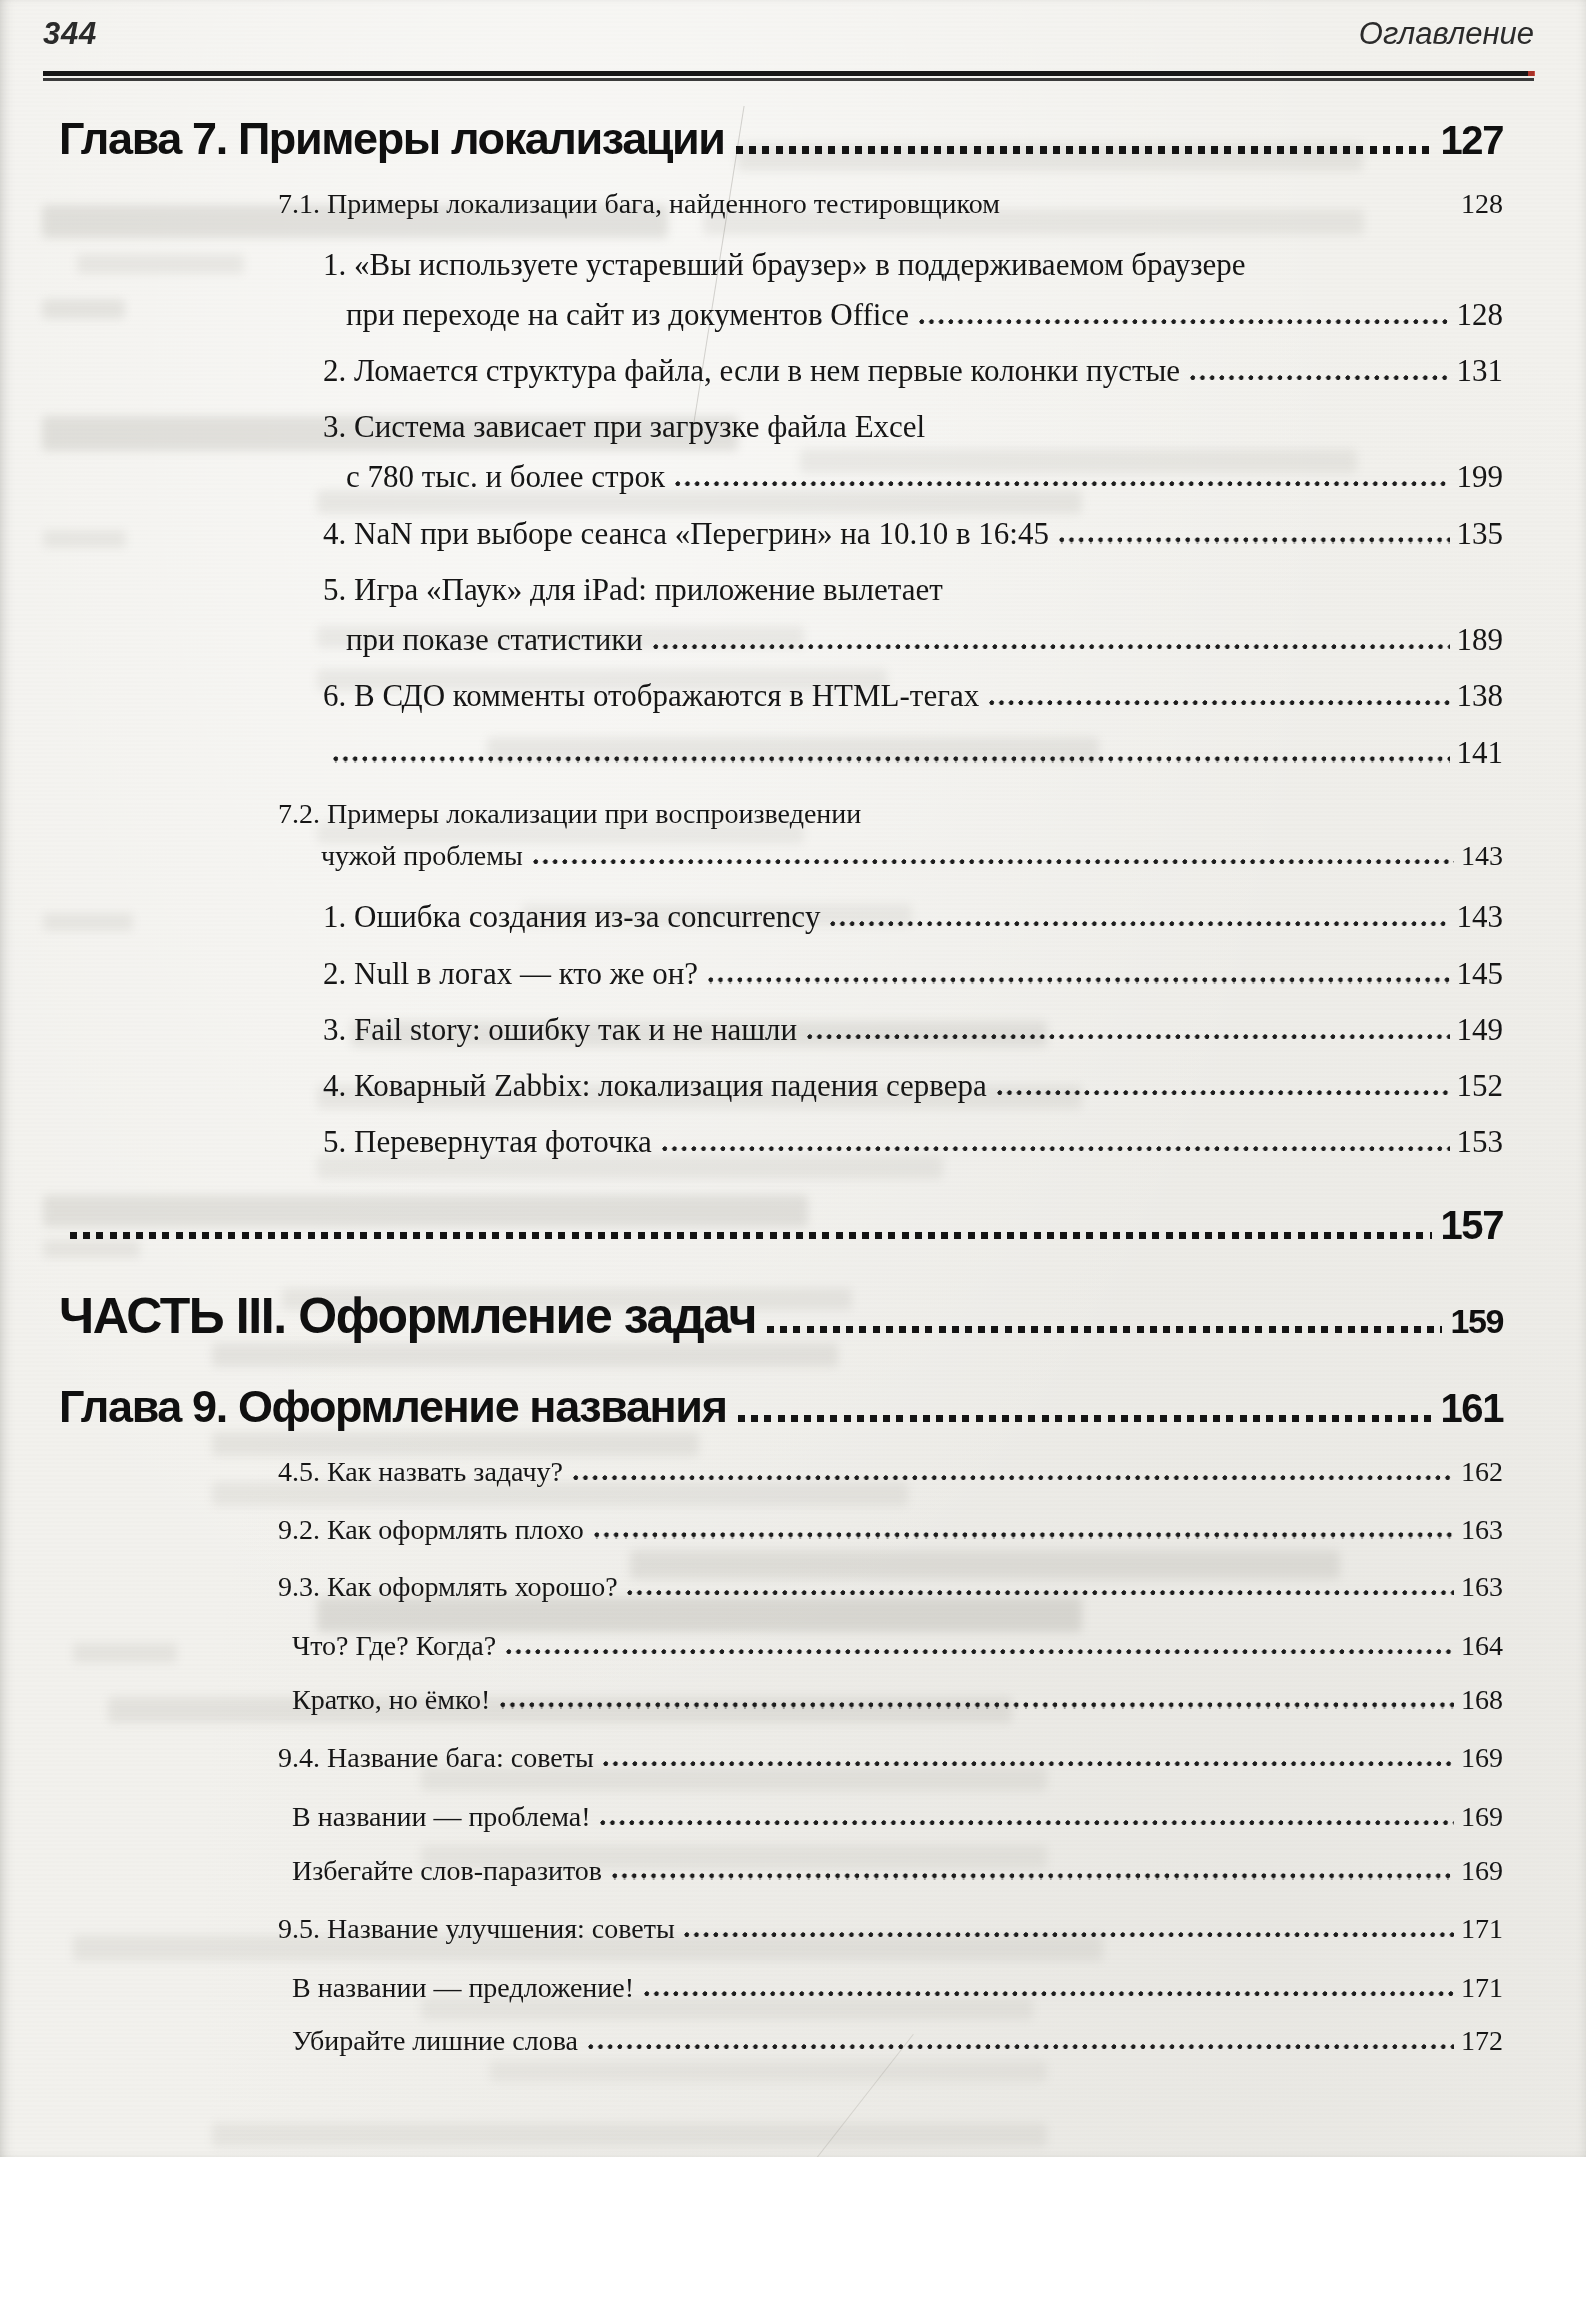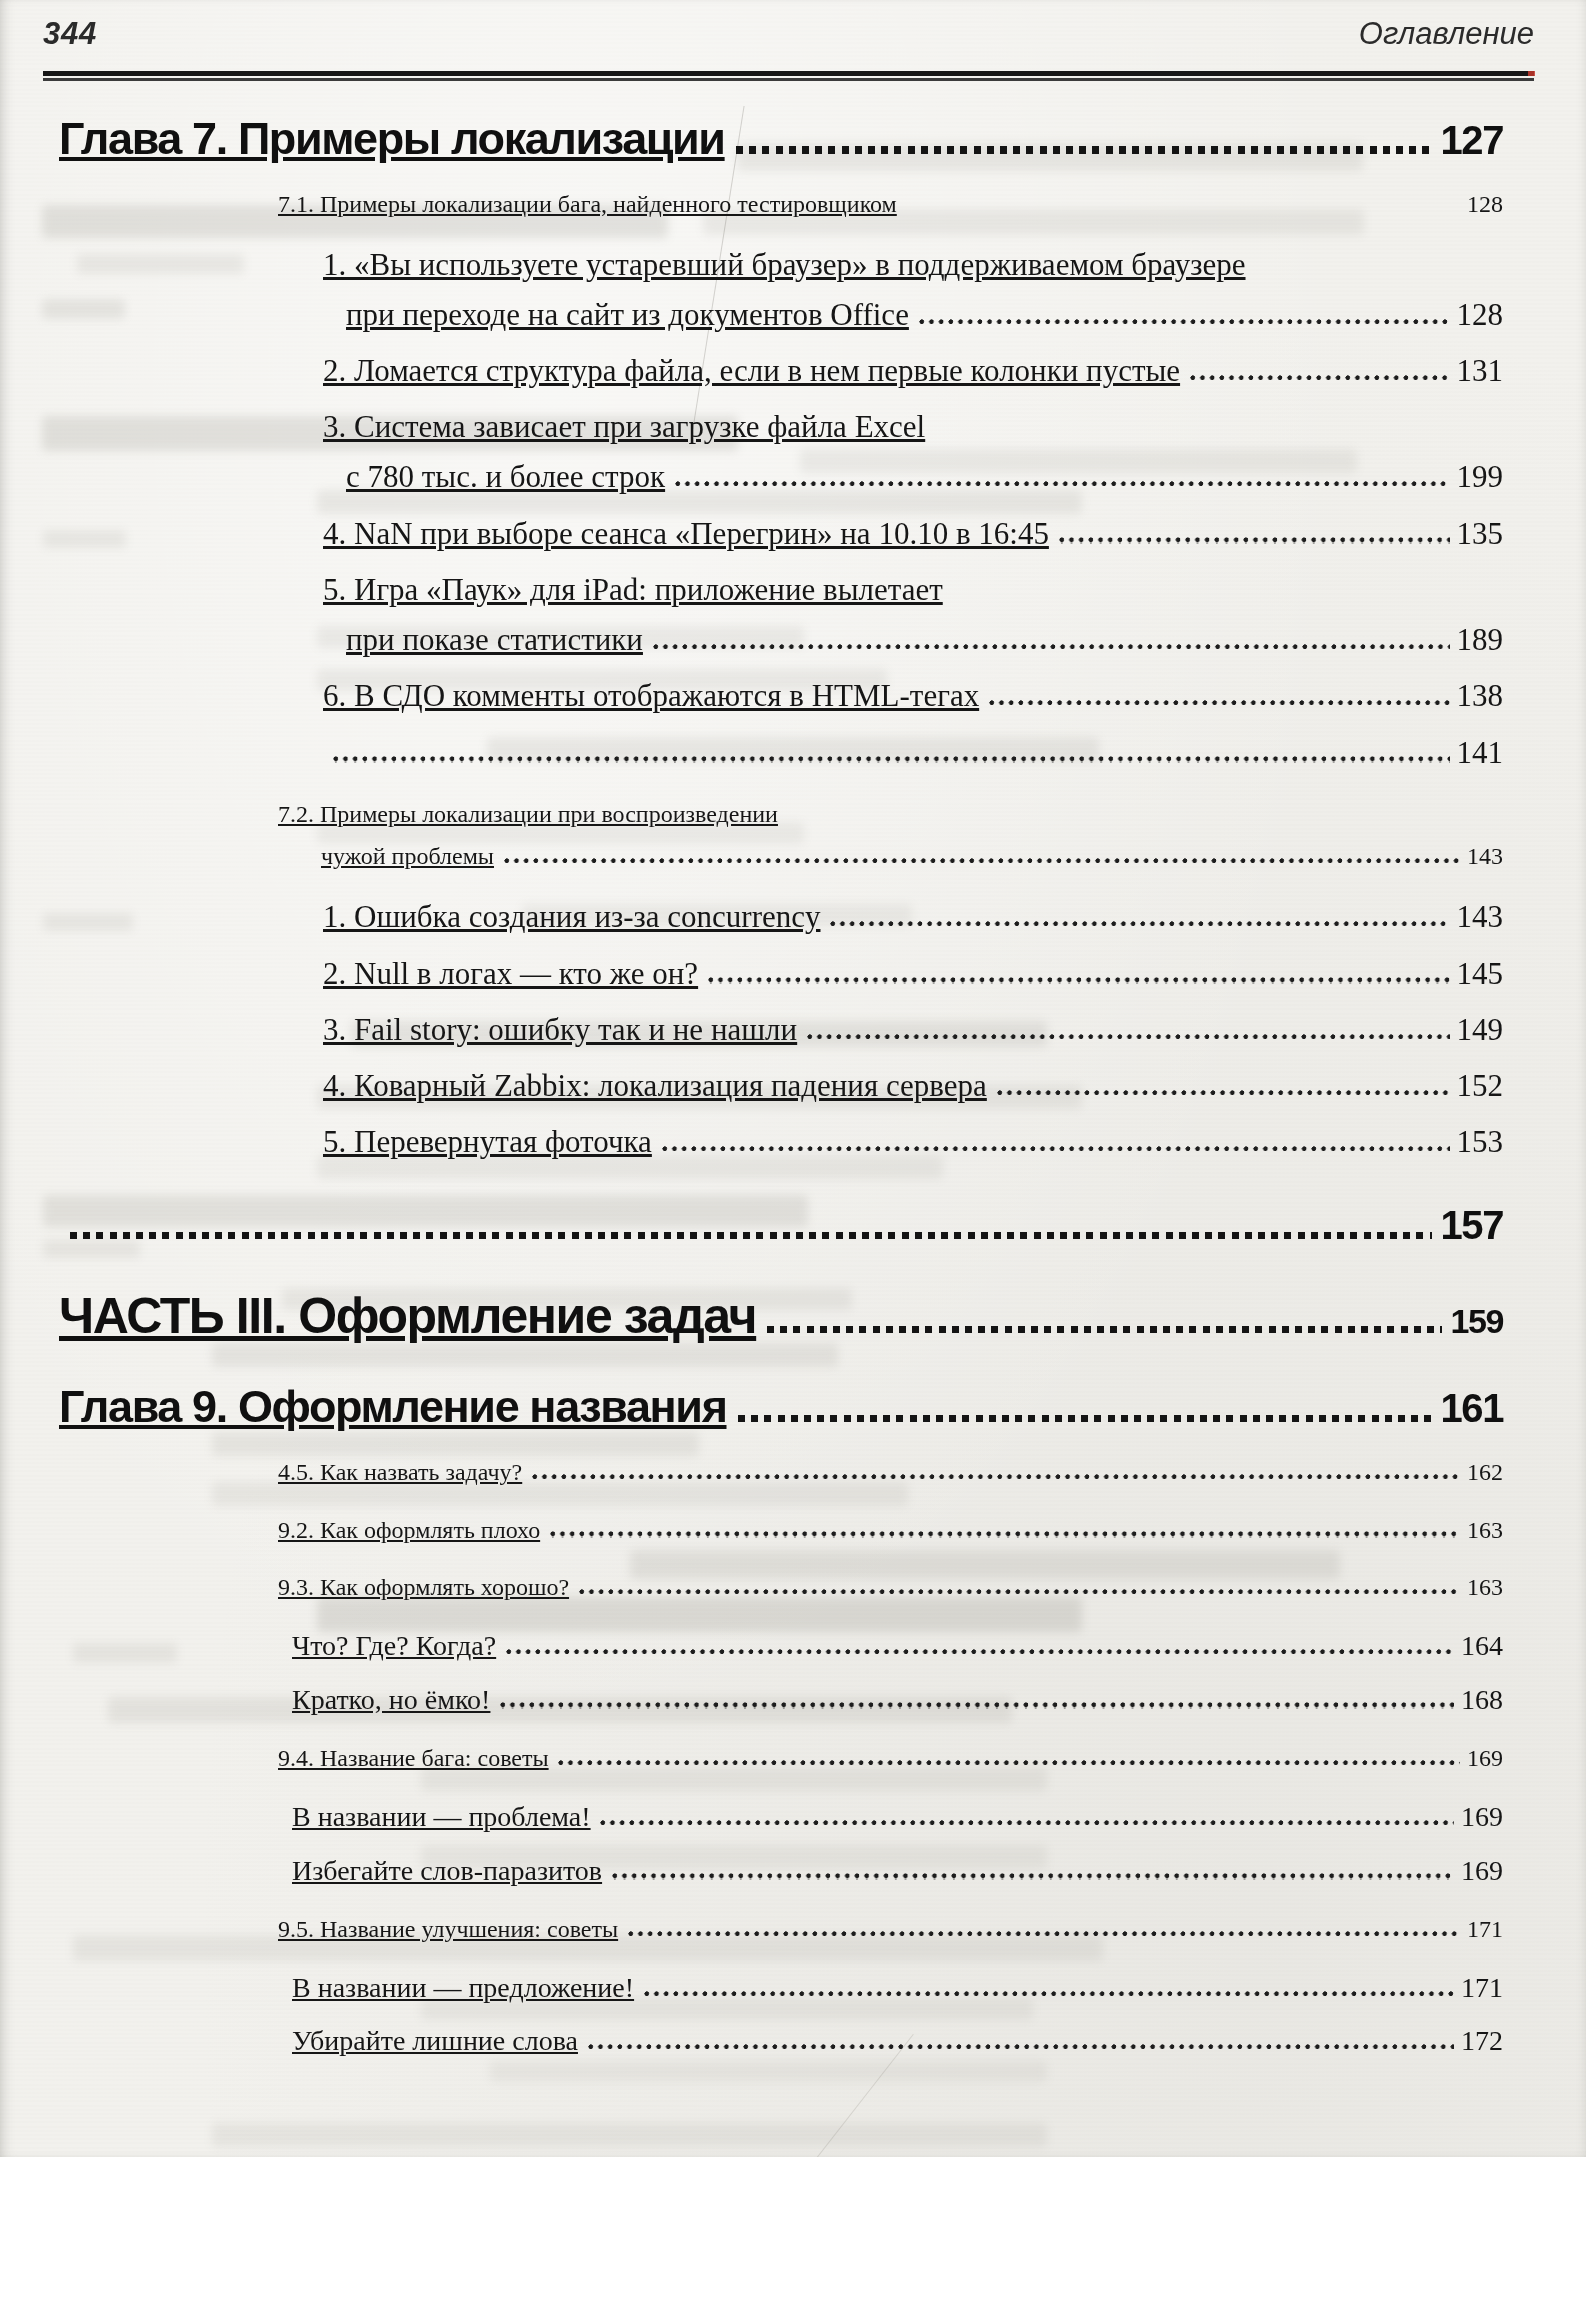--- a/index.html
+++ b/index.html
@@ -24,42 +24,42 @@
   .phead .running{font:italic 400 31px/31px "Liberation Sans", sans-serif;color:#2b2b2b;}
   .rule{position:relative;margin-top:2.8px;}
   .rule .thick{height:4.9px;background:#171717;}
   .rule .thin{height:2.1px;background:#3b3b3b;margin-top:2.8px;}
   .rule .redtick{position:absolute;right:-1.4px;top:0;width:7px;height:4.9px;background:#c3372b;opacity:.85;}
 
   
   .toc{position:relative;}
   .row{padding-right:31px;}
   .line{display:flex;align-items:baseline;}
-  .label{white-space:pre-wrap;text-decoration:underline;}
+  .label{white-space:pre-wrap;}
   .leader{
     flex:1 1 auto;min-width:16.7px;height:6.3px;margin:0 7px 0 9.7px;
     background-image:radial-gradient(circle at 2.8px 2.8px, #1c1c1c 2.2px, rgba(0,0,0,0) 2.6px);
     background-size:9.7px 6.3px;background-repeat:repeat-x;background-position:left bottom;
   }
   .leader.hidden{background:none;}
   .page{white-space:nowrap;}
 
   .row.chapter{margin:33px 0 18px 16px;}
   .row.chapter .label,.row.chapter .page{font:700 45px/50px "Liberation Sans", sans-serif;letter-spacing:-1.4px;color:#101010;}
   .row.chapter .page{font-size:40px;}
   .row.part{margin:38px 0 18px 16px;}
   .row.part .label,.row.part .page{font:700 50px/56px "Liberation Sans", sans-serif;letter-spacing:-1.4px;color:#101010;}
   .row.part .page{font-size:34px;}
   .row.chapter .leader,.row.part .leader{
     height:7.7px;margin:0 8.3px 1.4px 11px;
     background-image:repeating-linear-gradient(90deg,#141414 0 7px, rgba(0,0,0,0) 7px 13.2px);
     background-size:auto;background-position:left bottom;
   }
 
-  .row.section{margin:15.3px 0 15.3px 235px;font-size:24px;line-height:42px;}
+  .row.section{margin:15.3px 0 15.3px 235px;font-size:28px;line-height:42px;}
   .row.section .line.cont{padding-left:43px;}
   .row.item{margin:6.3px 0 6.3px 280px;font-size:31px;line-height:50px;}
   .row.item .line.cont{padding-left:23px;}
   .row.sub{margin:8.3px 0 8.3px 249px;font-size:28px;line-height:45px;}
 
   
   .ghosts{position:absolute;inset:0;z-index:1;pointer-events:none;}
   .ghost{
     position:absolute;background:#8f8d84;border-radius:4.2px;
     filter:blur(4.9px);

